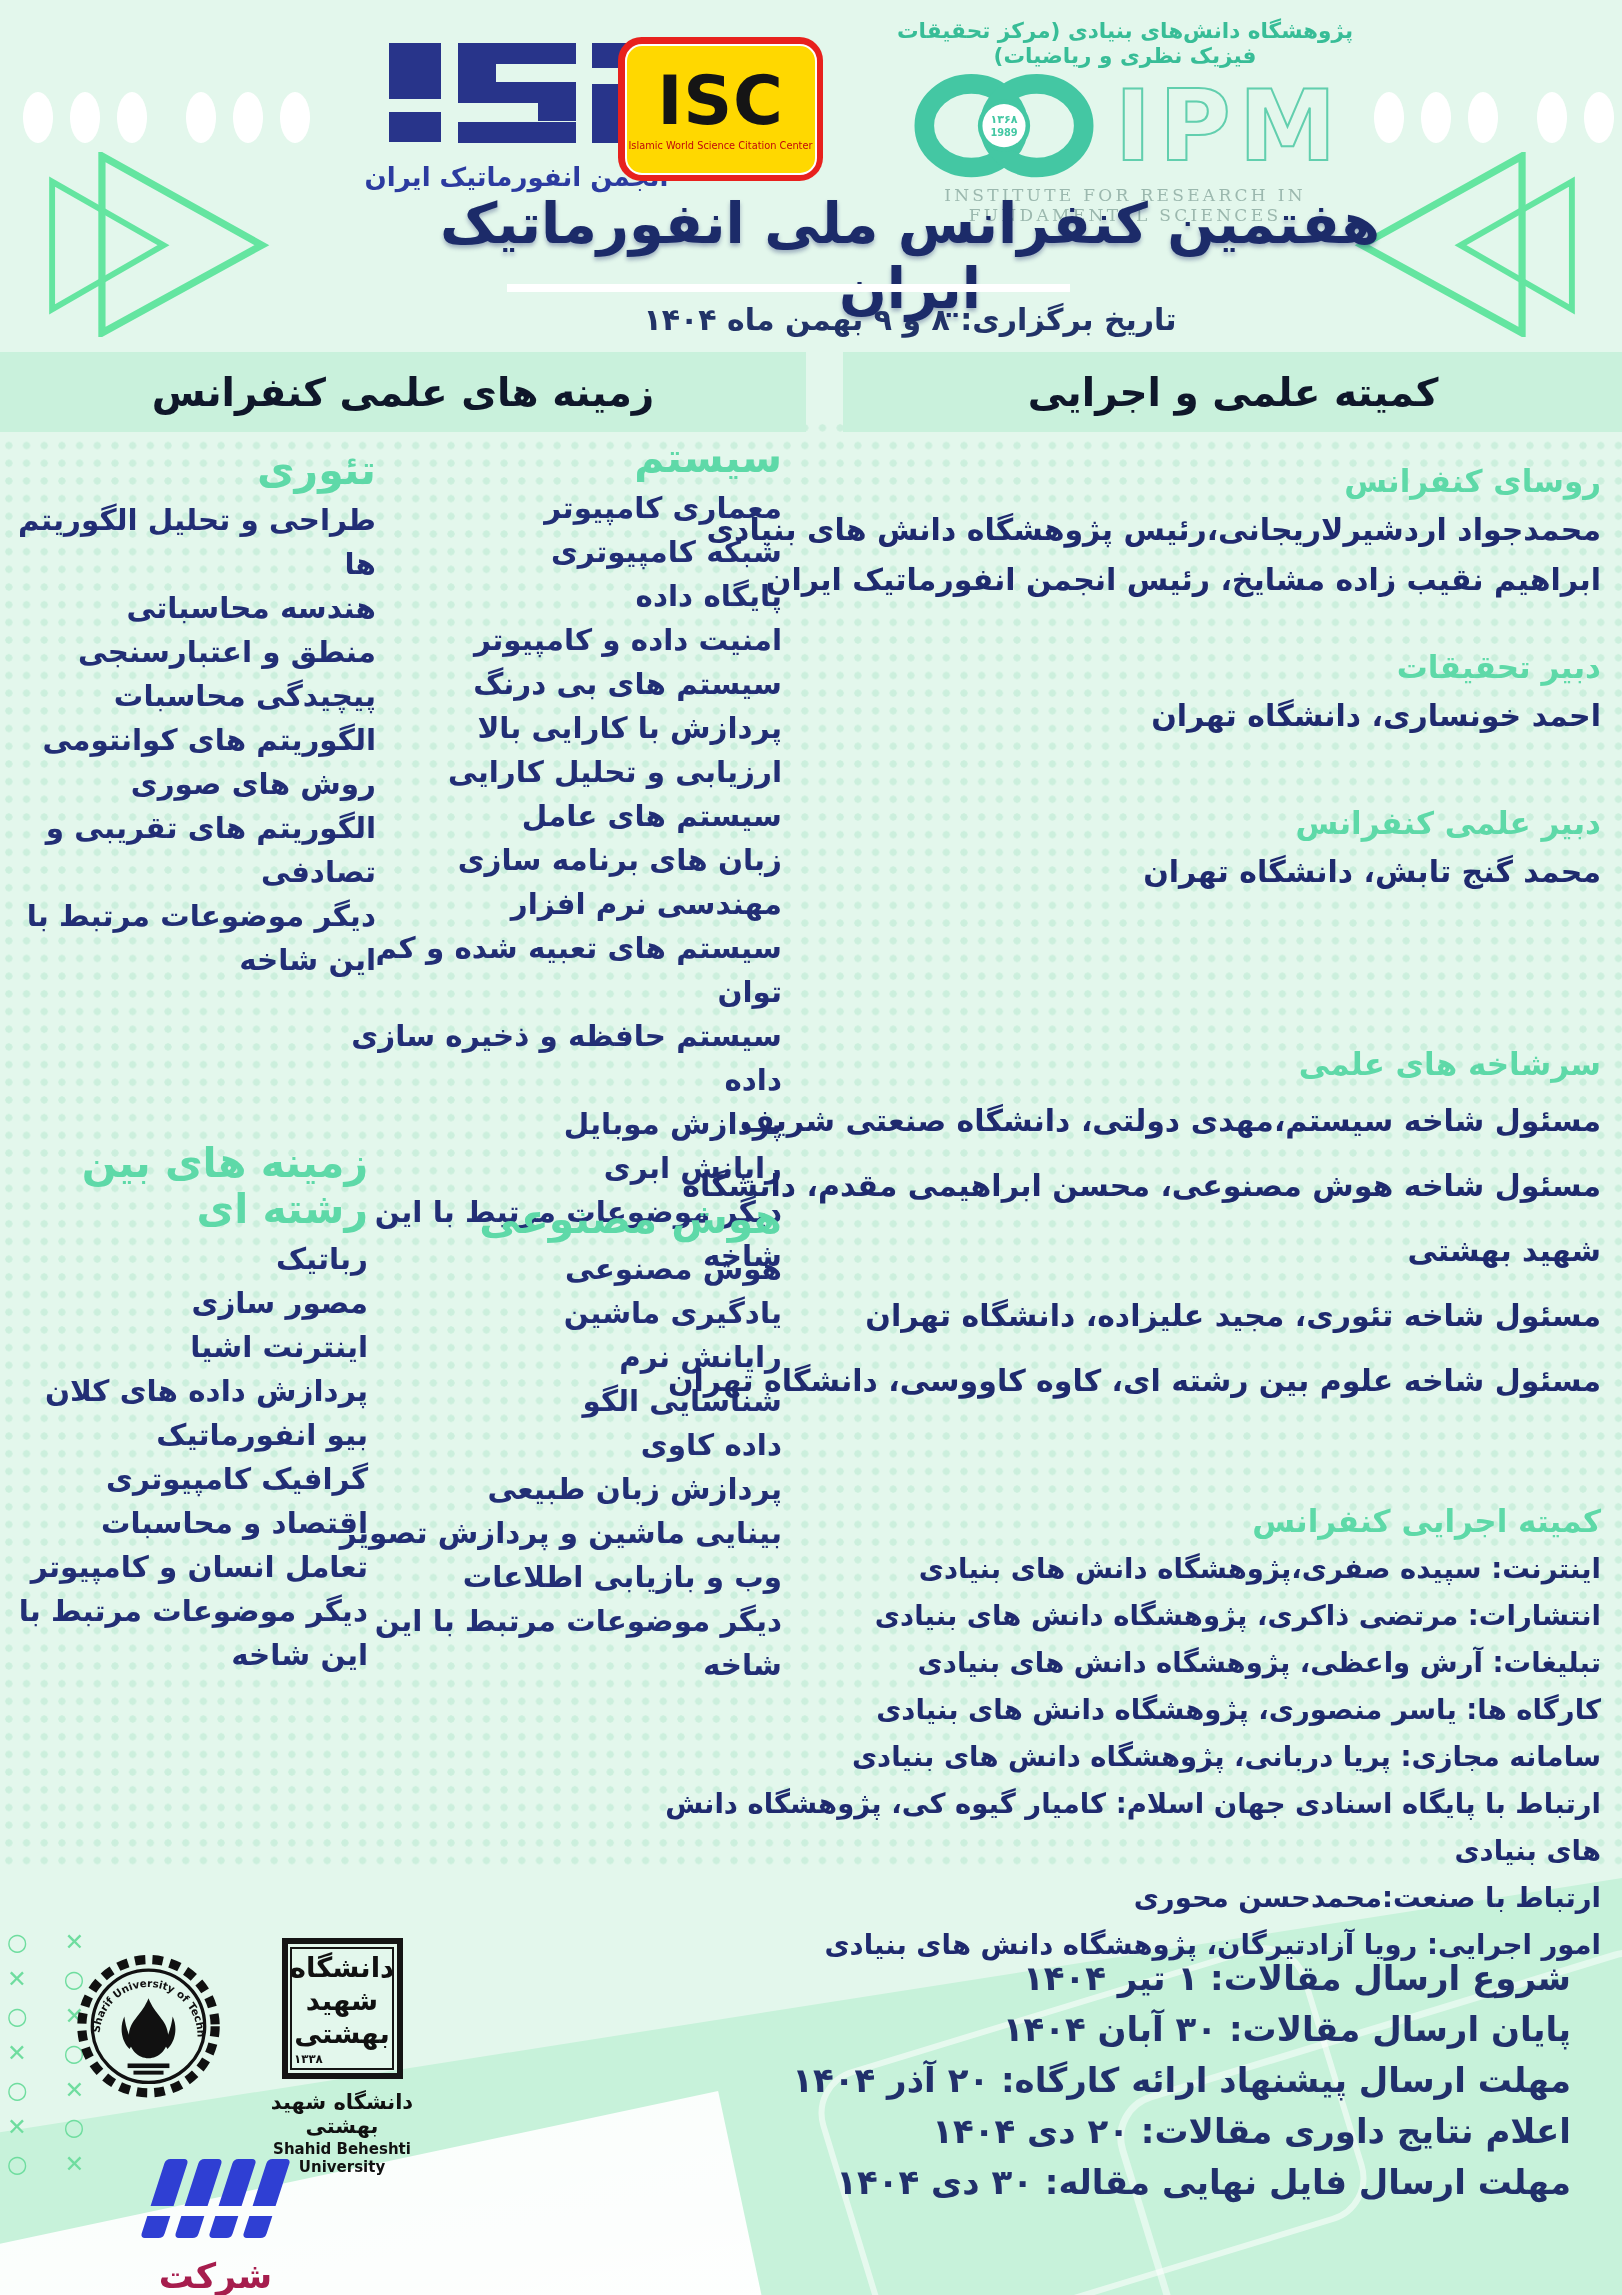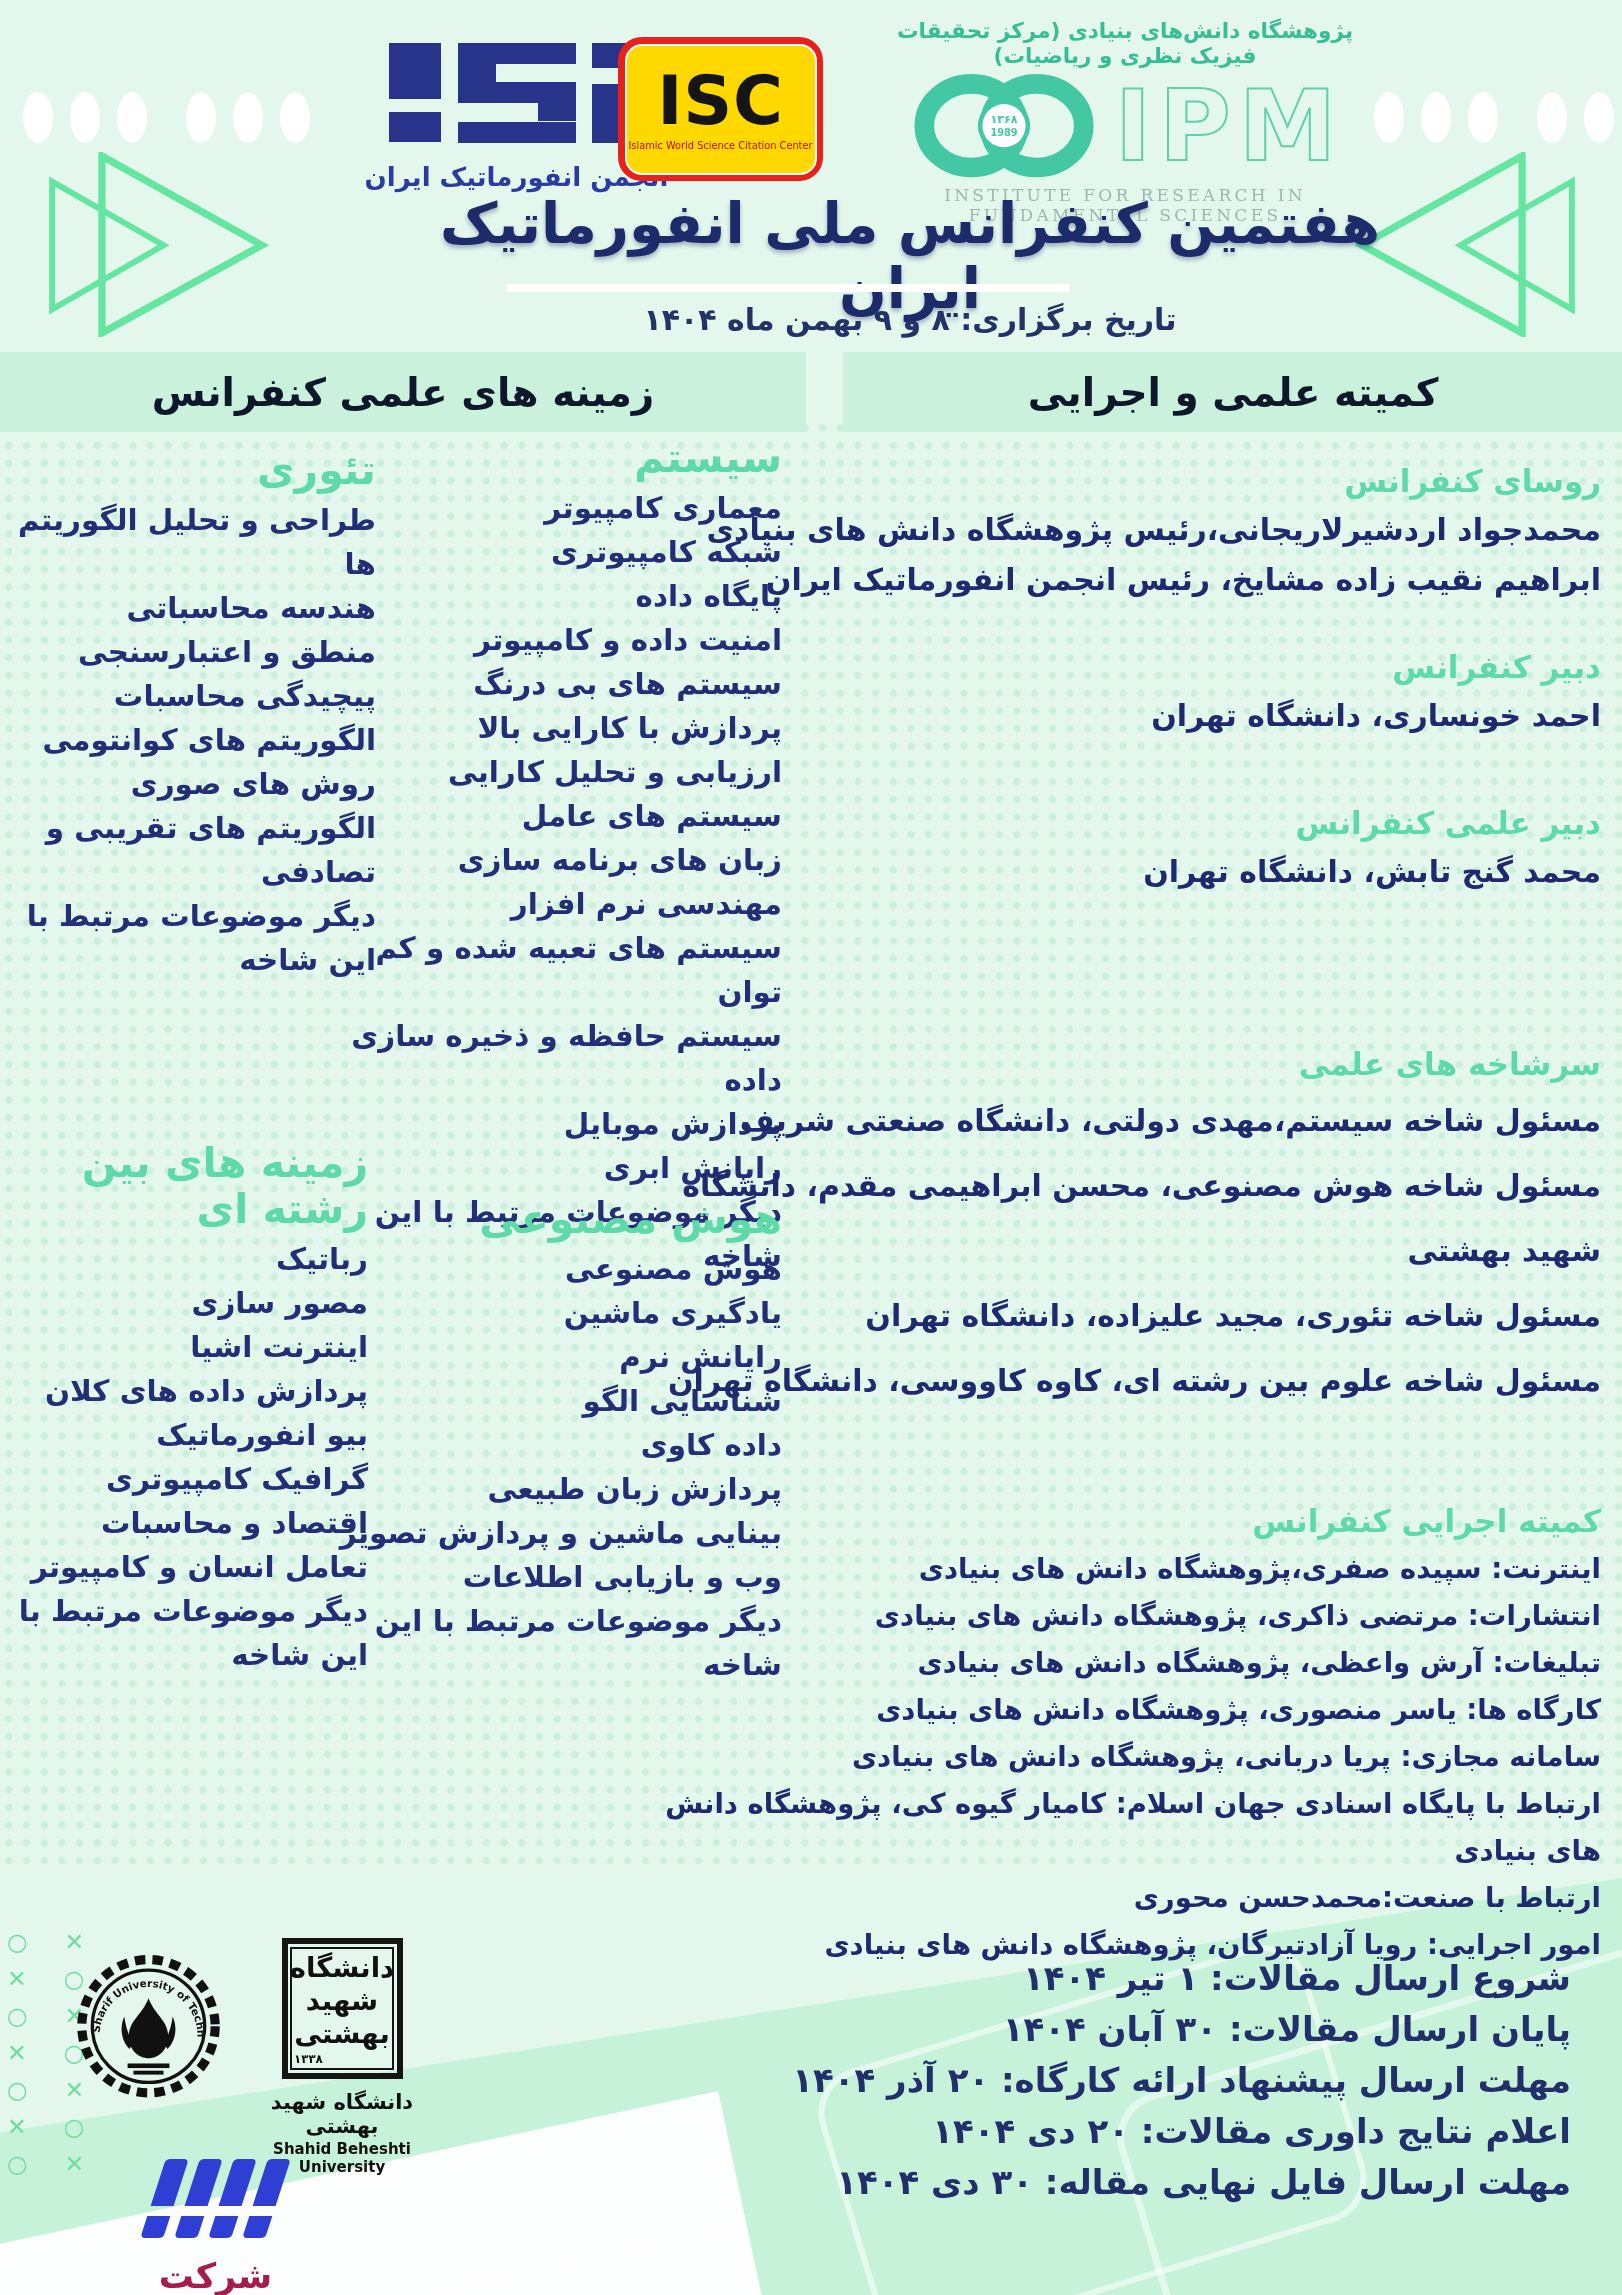--- a/index.html
+++ b/index.html
@@ -244,21 +244,21 @@
     <div class="t-item">بینایی ماشین و پردازش تصویر</div>
     <div class="t-item">وب و بازیابی اطلاعات</div>
     <div class="t-item">دیگر موضوعات مرتبط با این شاخه</div>
   </div>
 
   <div class="committee">
     <div class="c-title">روسای کنفرانس</div>
     <div class="c-item">محمدجواد اردشیرلاریجانی،رئیس پژوهشگاه دانش های بنیادی</div>
     <div class="c-item">ابراهیم نقیب زاده مشایخ، رئیس انجمن انفورماتیک ایران</div>
 
-    <div class="c-title mt60">دبیر کنفرانس</div>
+    <div class="c-title mt60">دبیر تحقیقات</div>
     <div class="c-item">احمد خونساری، دانشگاه تهران</div>
 
     <div class="c-title mt90">دبیر علمی کنفرانس</div>
     <div class="c-item">محمد گنج تابش، دانشگاه تهران</div>
 
     <div class="c-title mt220">سرشاخه های علمی</div>
     <div class="c-item wide">مسئول شاخه سیستم،مهدی دولتی، دانشگاه صنعتی شریف</div>
     <div class="c-item wide">مسئول شاخه هوش مصنوعی، محسن ابراهیمی مقدم، دانشگاه شهید بهشتی</div>
     <div class="c-item wide">مسئول شاخه تئوری، مجید علیزاده، دانشگاه تهران</div>
     <div class="c-item wide">مسئول شاخه علوم بین رشته ای، کاوه کاووسی، دانشگاه تهران</div>

